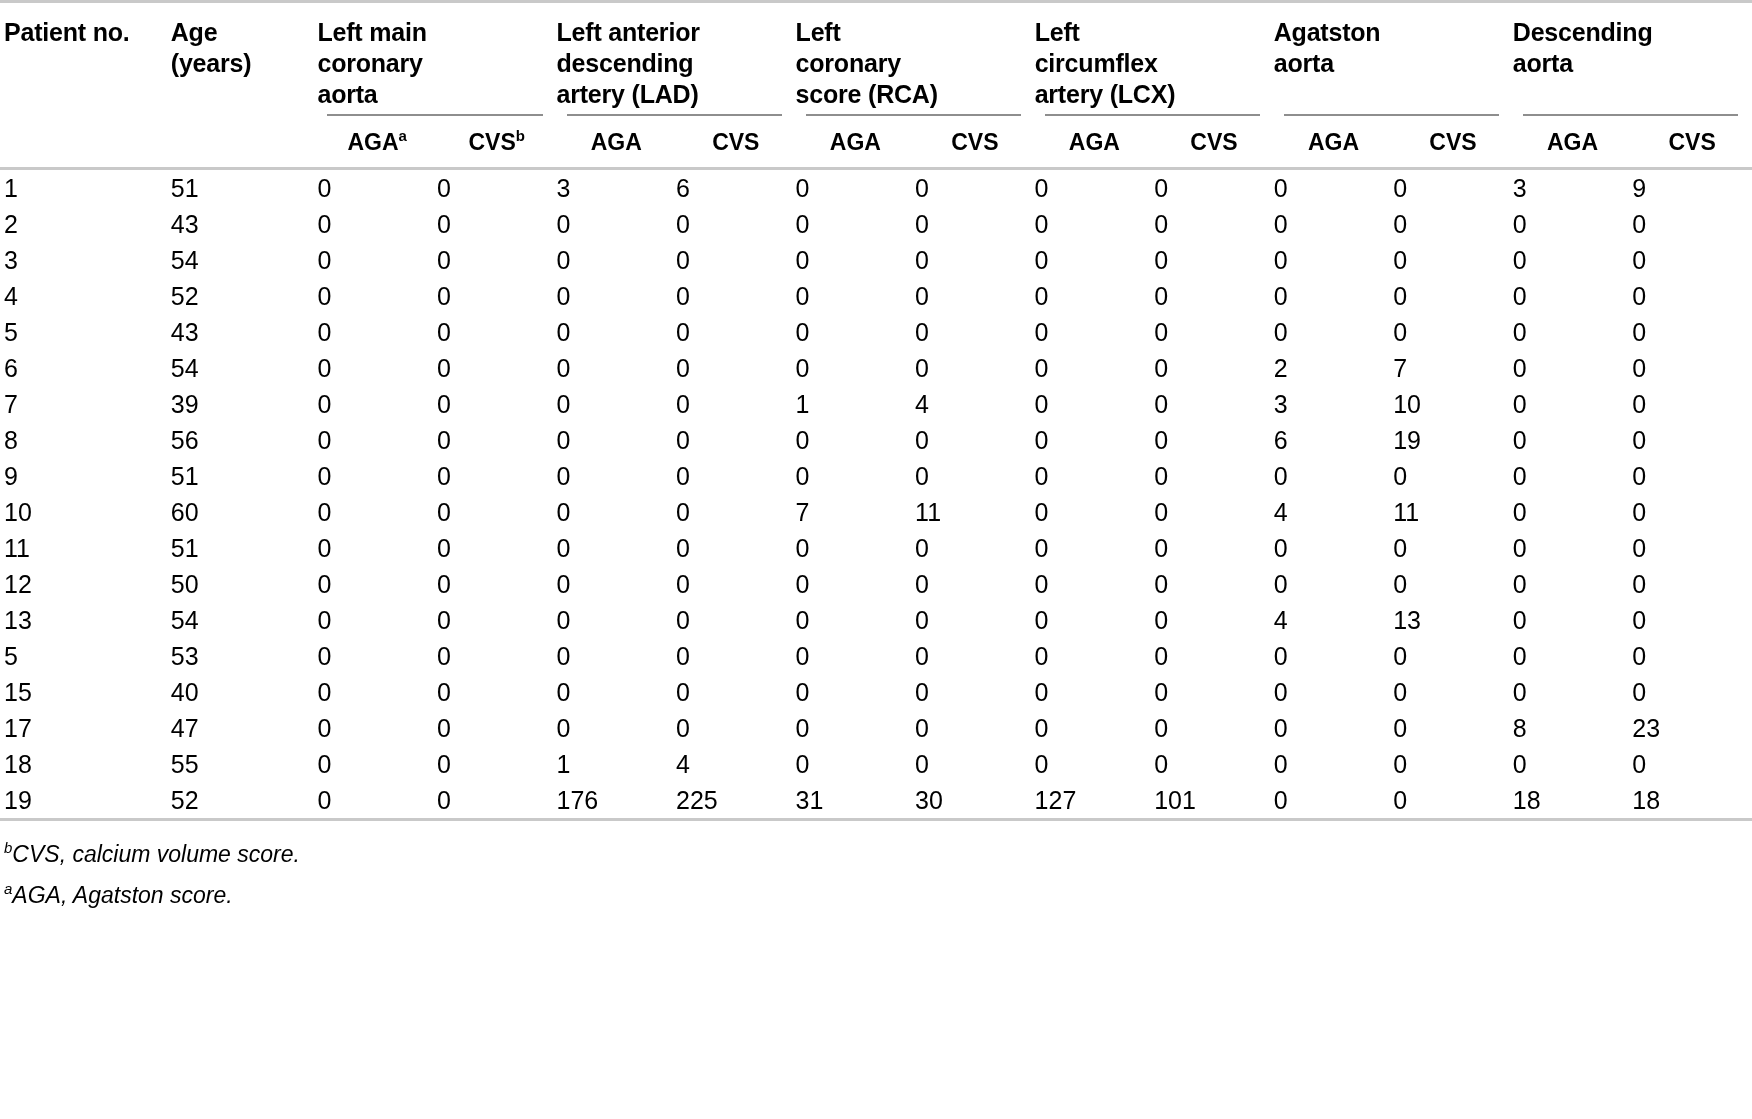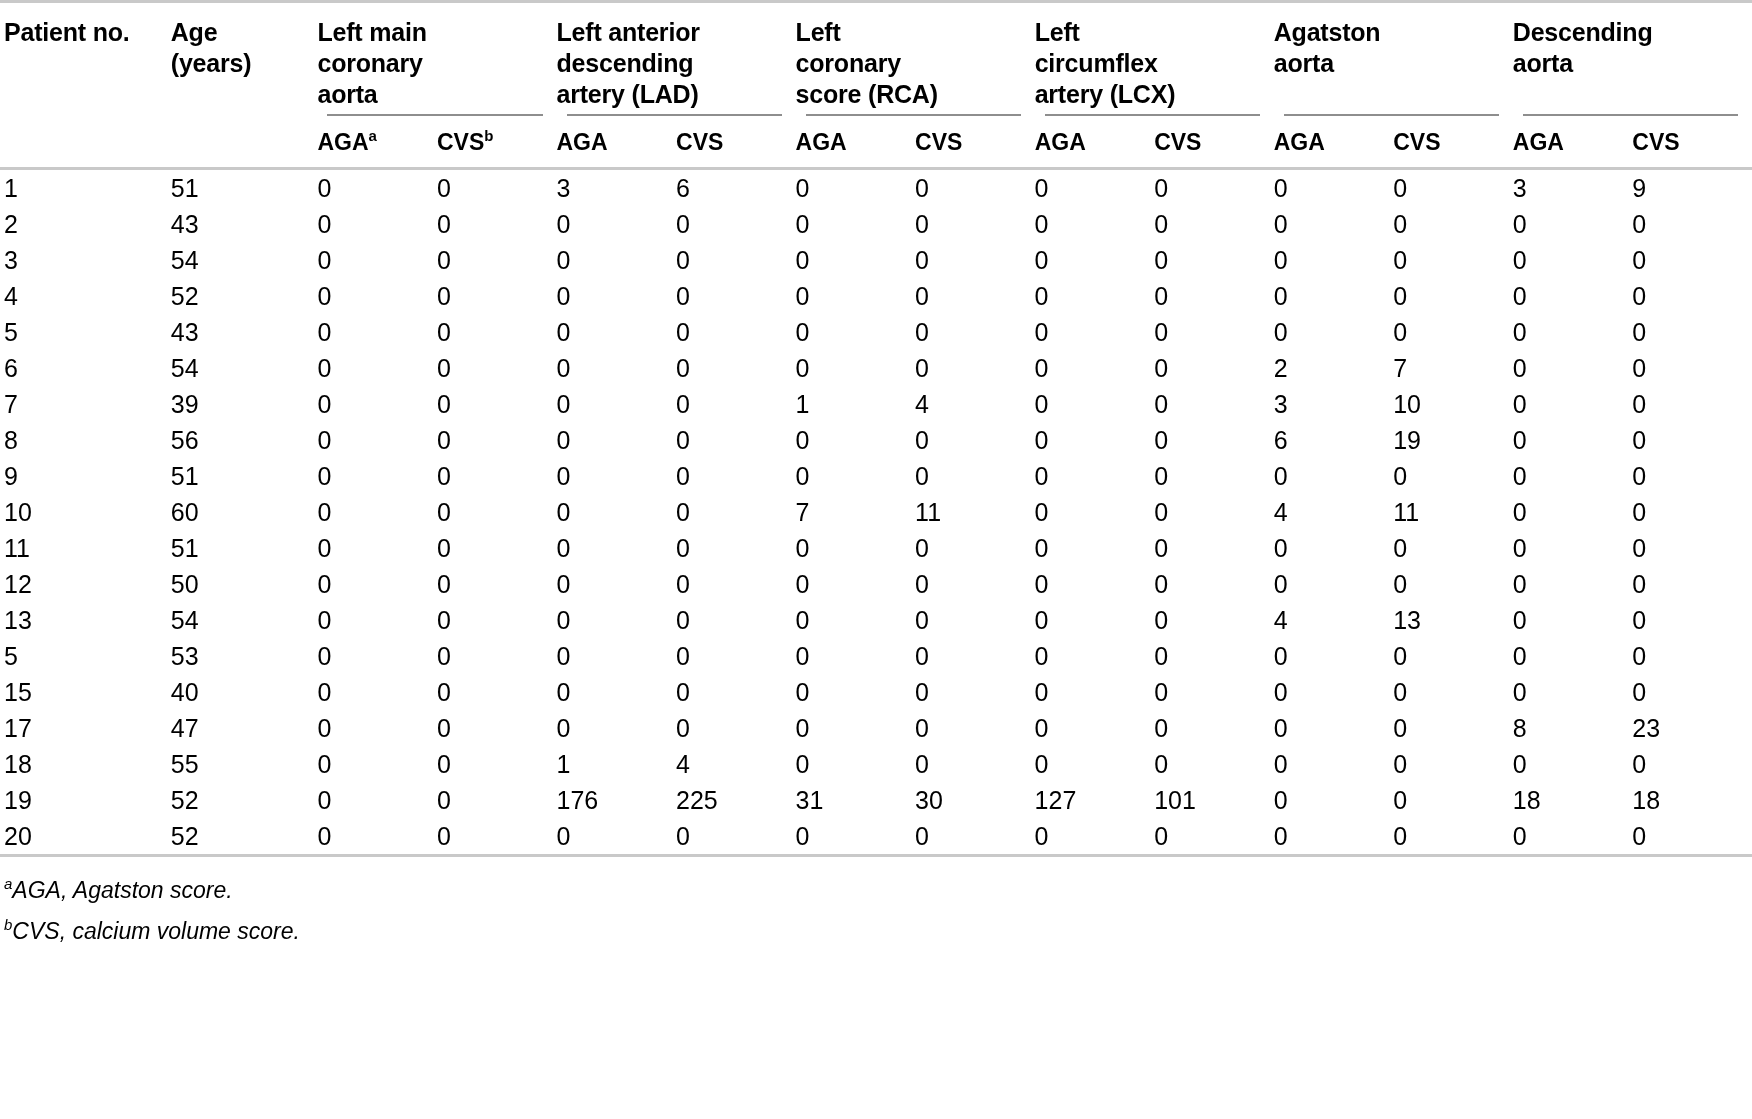--- a/index.html
+++ b/index.html
@@ -66,21 +66,21 @@
     height: 2px;
     background: #8e8e8e;
     margin: 0 14px 0 10px;
   }
 
   .sub-head {
     font-weight: bold;
     font-size: 23px;
     line-height: 26px;
     padding: 9px 0 12px 0;
-    text-align: left;
+    text-align: center;
     vertical-align: bottom;
   }
   .sub-head .fn {
     font-size: 15px;
     vertical-align: super;
     line-height: 0;
   }
 
   
   td.cell {
@@ -533,39 +533,23 @@
           <td class="cell">225</td>
           <td class="cell">31</td>
           <td class="cell">30</td>
           <td class="cell">127</td>
           <td class="cell">101</td>
           <td class="cell">0</td>
           <td class="cell">0</td>
           <td class="cell">18</td>
           <td class="cell">18</td>
         </tr>
-        <tr>
-          <td class="cell leadcol">20</td>
-          <td class="cell">52</td>
-          <td class="cell">0</td>
-          <td class="cell">0</td>
-          <td class="cell">0</td>
-          <td class="cell">0</td>
-          <td class="cell">0</td>
-          <td class="cell">0</td>
-          <td class="cell">0</td>
-          <td class="cell">0</td>
-          <td class="cell">0</td>
-          <td class="cell">0</td>
-          <td class="cell">0</td>
-          <td class="cell">0</td>
-        </tr>
       </tbody>
   </table>
 
   <div class="rule-bottom"></div>
 
   <div class="footnotes">
+    <div class="footnote"><span class="fn-mark">b</span><span>CVS, calcium volume score.</span></div>
     <div class="footnote"><span class="fn-mark">a</span><span>AGA, Agatston score.</span></div>
-    <div class="footnote"><span class="fn-mark">b</span><span>CVS, calcium volume score.</span></div>
   </div>
 
 </div>
 
 </body></html>

